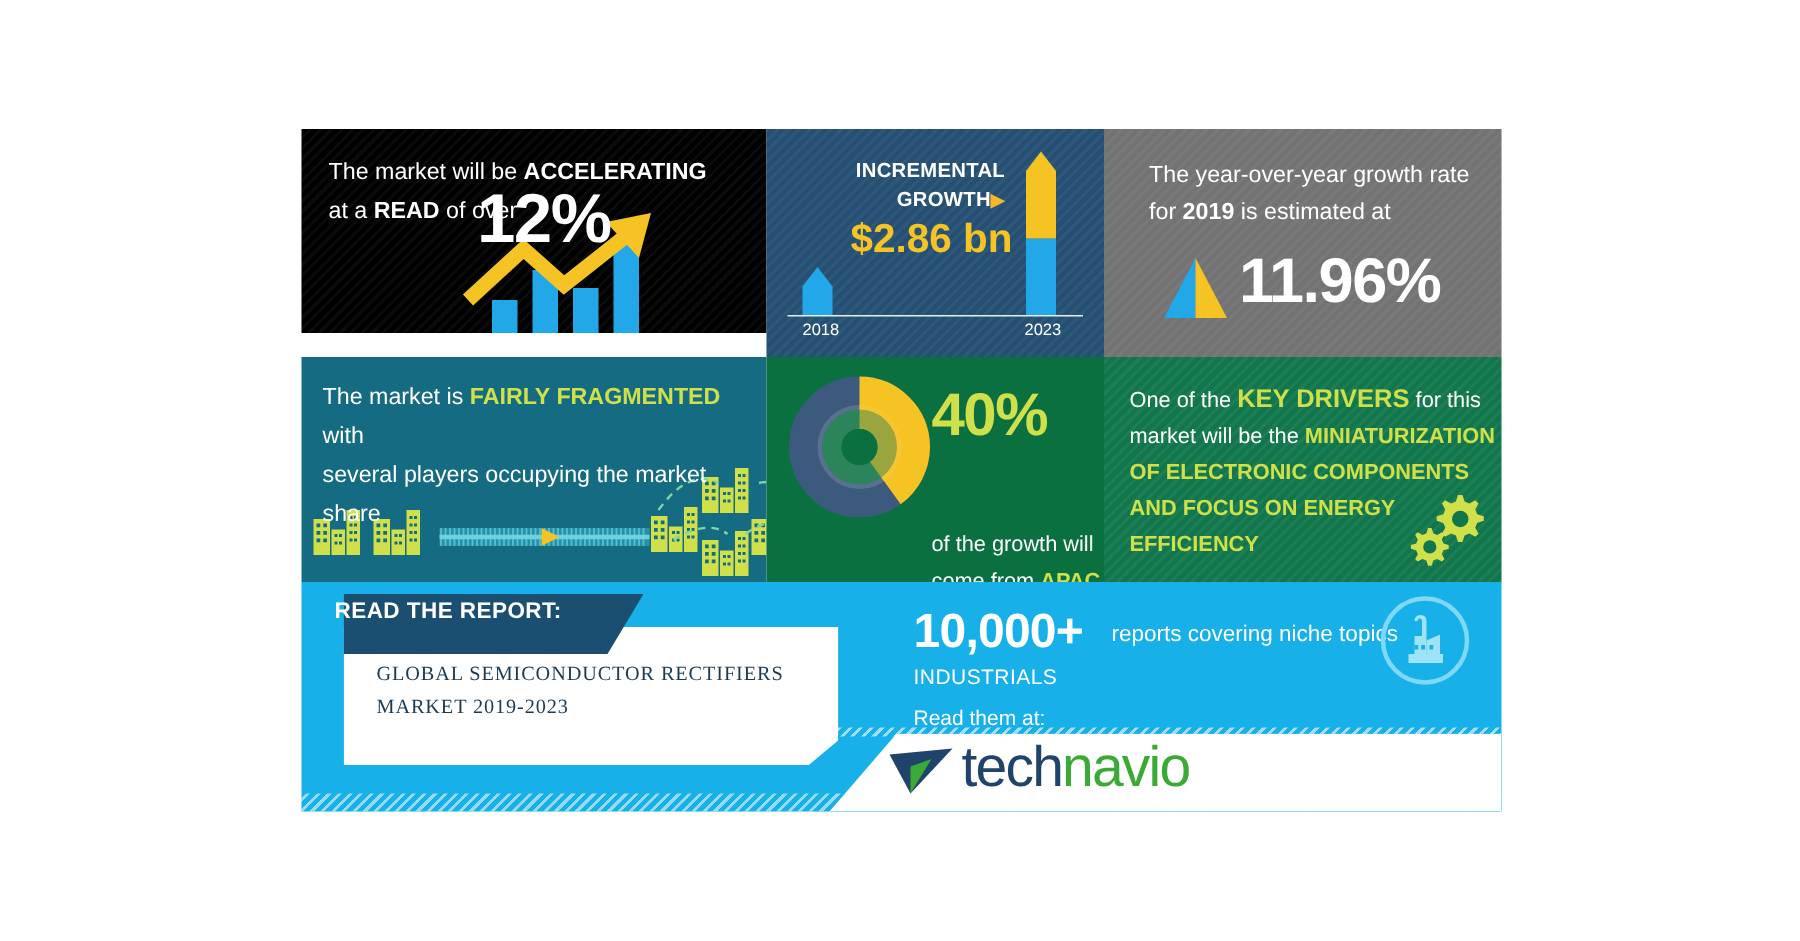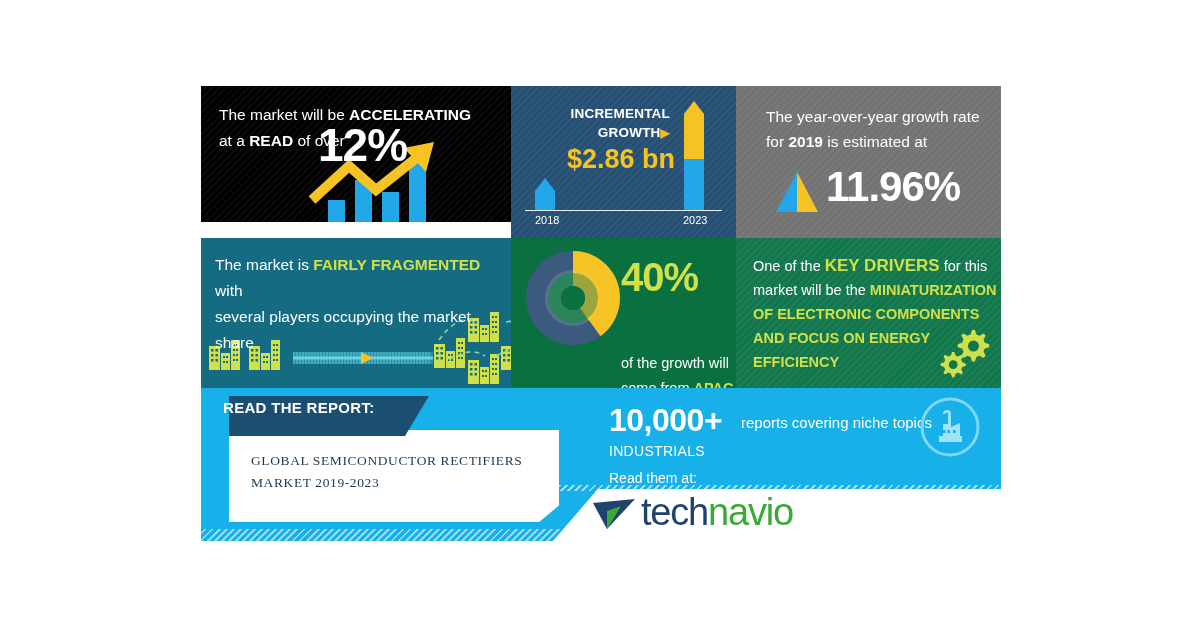--- a/index.html
+++ b/index.html
@@ -167,21 +167,21 @@
     position: absolute; left: 28px; top: 8px; width: 200px; height: 40px;
     background: #1b4f72;
     clip-path: polygon(0 0, 100% 0, 88% 100%, 0 100%);
     z-index: 4;
   }
   .read-banner-label {
     position: absolute; left: 22px; top: 11px;
     color: #ffffff; font-size: 15px; font-weight: bold; letter-spacing: 0.3px;
   }
   .report-card {
-    position: absolute; left: 28px; top: 42px; width: 330px; height: 92px;
+    position: absolute; left: 28px; top: 30px; width: 330px; height: 92px;
     background: #ffffff; z-index: 3;
     clip-path: polygon(0 0, 100% 0, 100% 82%, 94% 100%, 0 100%);
     box-shadow: 0 1px 3px rgba(0,0,0,0.18);
   }
   .report-title {
     position: absolute; left: 22px; top: 20px; width: 300px;
     color: #1b3a52; font-size: 13.5px; line-height: 22px;
     font-family: "Liberation Serif", serif; letter-spacing: 0.6px;
   }
 

